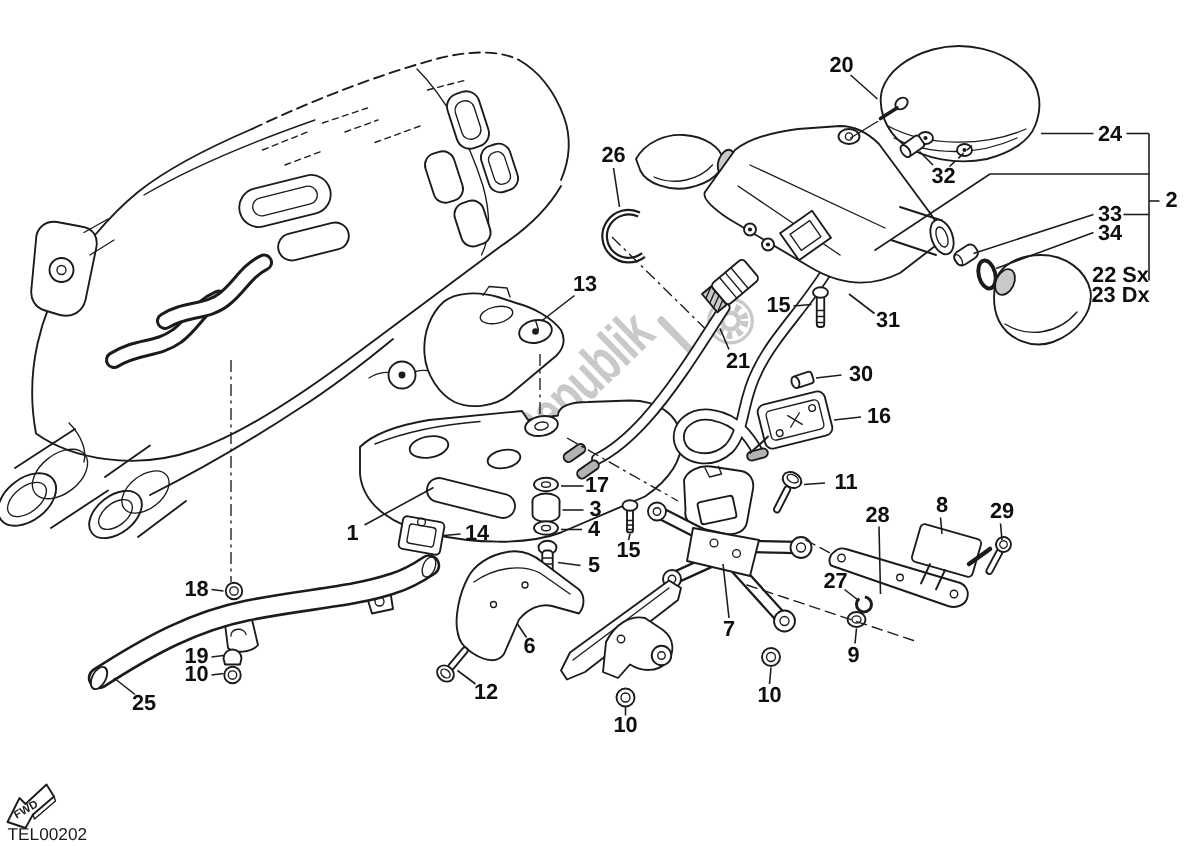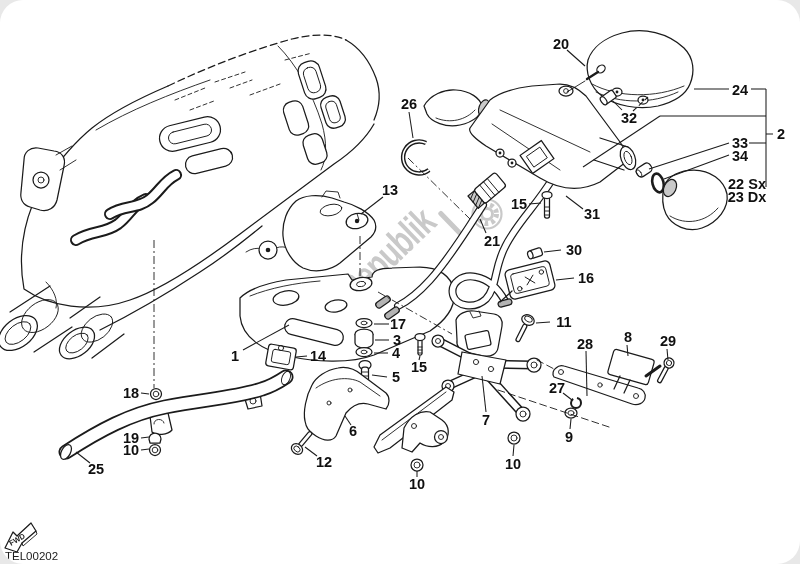--- a/index.html
+++ b/index.html
@@ -1,17 +1,17 @@
 <!DOCTYPE html>
 <html><head>
 <meta charset="utf-8">
 <style>
   html,body{margin:0;padding:0;background:#e8e8e8;}
   .stage{width:800px;height:564px;background:#ffffff;position:relative;overflow:hidden;
-         font-family:"Liberation Sans",sans-serif;border-radius:23px;}
+         font-family:"Liberation Sans",sans-serif;}
   svg{display:block}
   
   .k{fill:#ffffff;stroke:#1b1b1b;stroke-width:1.25;stroke-linejoin:round}
   .n{fill:none;stroke:#1b1b1b;stroke-width:1.25;stroke-linejoin:round;stroke-linecap:round}
   .t{stroke-width:.9}
   .fil{fill:#ffffff;stroke:none}
   .gy1{fill:#c9c9c9}
   .gy2{fill:#b3b3b3}
   .dsh{stroke-dasharray:7 4}
   .dsh2{stroke-dasharray:4 3}

